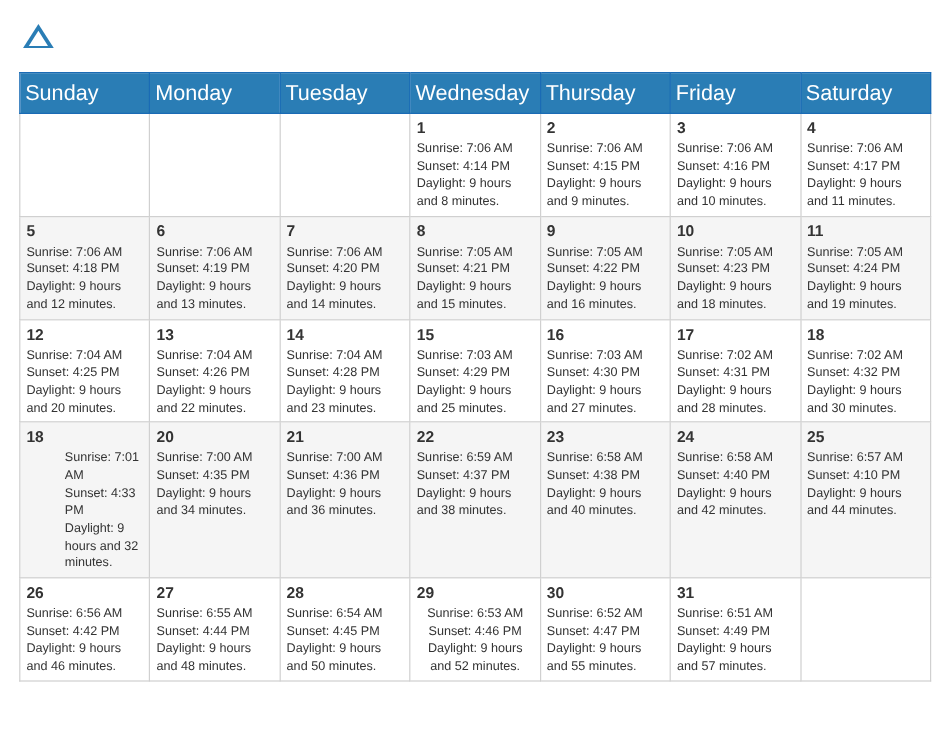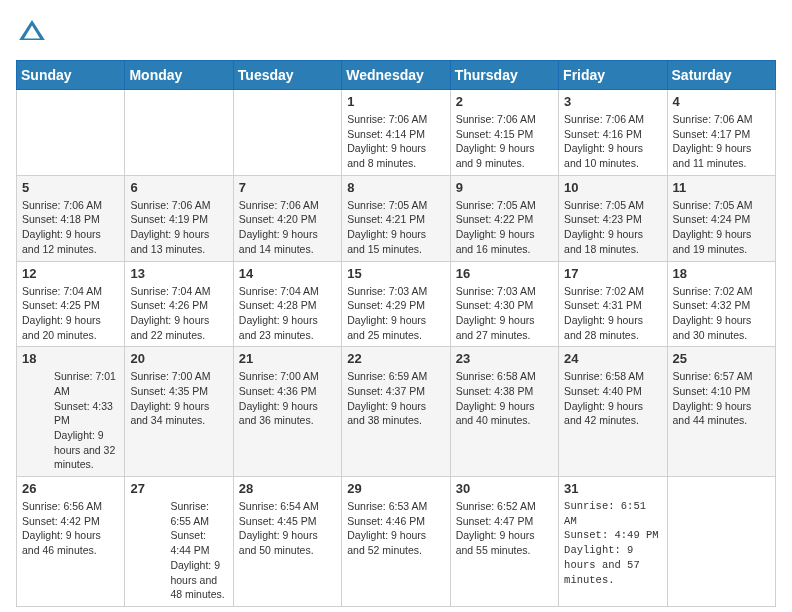--- a/index.html
+++ b/index.html
@@ -53,22 +53,22 @@
       color: #555;
     }
     .calendar {
       width: 100%;
       border-collapse: collapse;
       border: 1px solid #ccc;
     }
     .calendar th {
       background: #2a7db5;
       color: #fff;
-      font-size: 14px;
-      font-weight: bold;
+      font-size: 18px;
+      font-weight: normal;
       padding: 6px 4px;
       text-align: left;
       border: 1px solid #1a6bb5;
     }
     .calendar td {
       vertical-align: top;
       padding: 4px 5px;
       border: 1px solid #d0d0d0;
       width: 108px;
       min-height: 80px;
@@ -289,44 +289,44 @@
       </tr>
       <tr>
         <td>
           <span class="day-num">26</span>
           <div class="day-info" style="white-space: pre-line;">Sunrise: 6:56 AM
 Sunset: 4:42 PM
 Daylight: 9 hours and 46 minutes.</div>
         </td>
         <td>
           <span class="day-num">27</span>
-          <div class="day-info" style="white-space: pre-line; margin-left: 40px;">Sunrise: 6:55 AM
+          <div class="day-info" style="white-space: pre-line;">Sunrise: 6:55 AM
 Sunset: 4:44 PM
 Daylight: 9 hours and 48 minutes.</div>
         </td>
         <td>
           <span class="day-num">28</span>
           <div class="day-info" style="white-space: pre-line;">Sunrise: 6:54 AM
 Sunset: 4:45 PM
 Daylight: 9 hours and 50 minutes.</div>
         </td>
         <td>
           <span class="day-num">29</span>
-          <div class="day-info" style="white-space: pre-line;">Sunrise: 6:53 AM
+          <div class="day-info" style="white-space: pre-line; text-align: center;">Sunrise: 6:53 AM
 Sunset: 4:46 PM
 Daylight: 9 hours and 52 minutes.</div>
         </td>
         <td>
           <span class="day-num">30</span>
           <div class="day-info" style="white-space: pre-line;">Sunrise: 6:52 AM
 Sunset: 4:47 PM
 Daylight: 9 hours and 55 minutes.</div>
         </td>
         <td>
           <span class="day-num">31</span>
-          <div class="day-info" style="white-space: pre-line; font-family: Liberation Mono, monospace;">Sunrise: 6:51 AM
+          <div class="day-info" style="white-space: pre-line;">Sunrise: 6:51 AM
 Sunset: 4:49 PM
 Daylight: 9 hours and 57 minutes.</div>
         </td>
         <td class="empty-cell"></td>
       </tr>
     </tbody>
 </table>
 
 </body></html>

